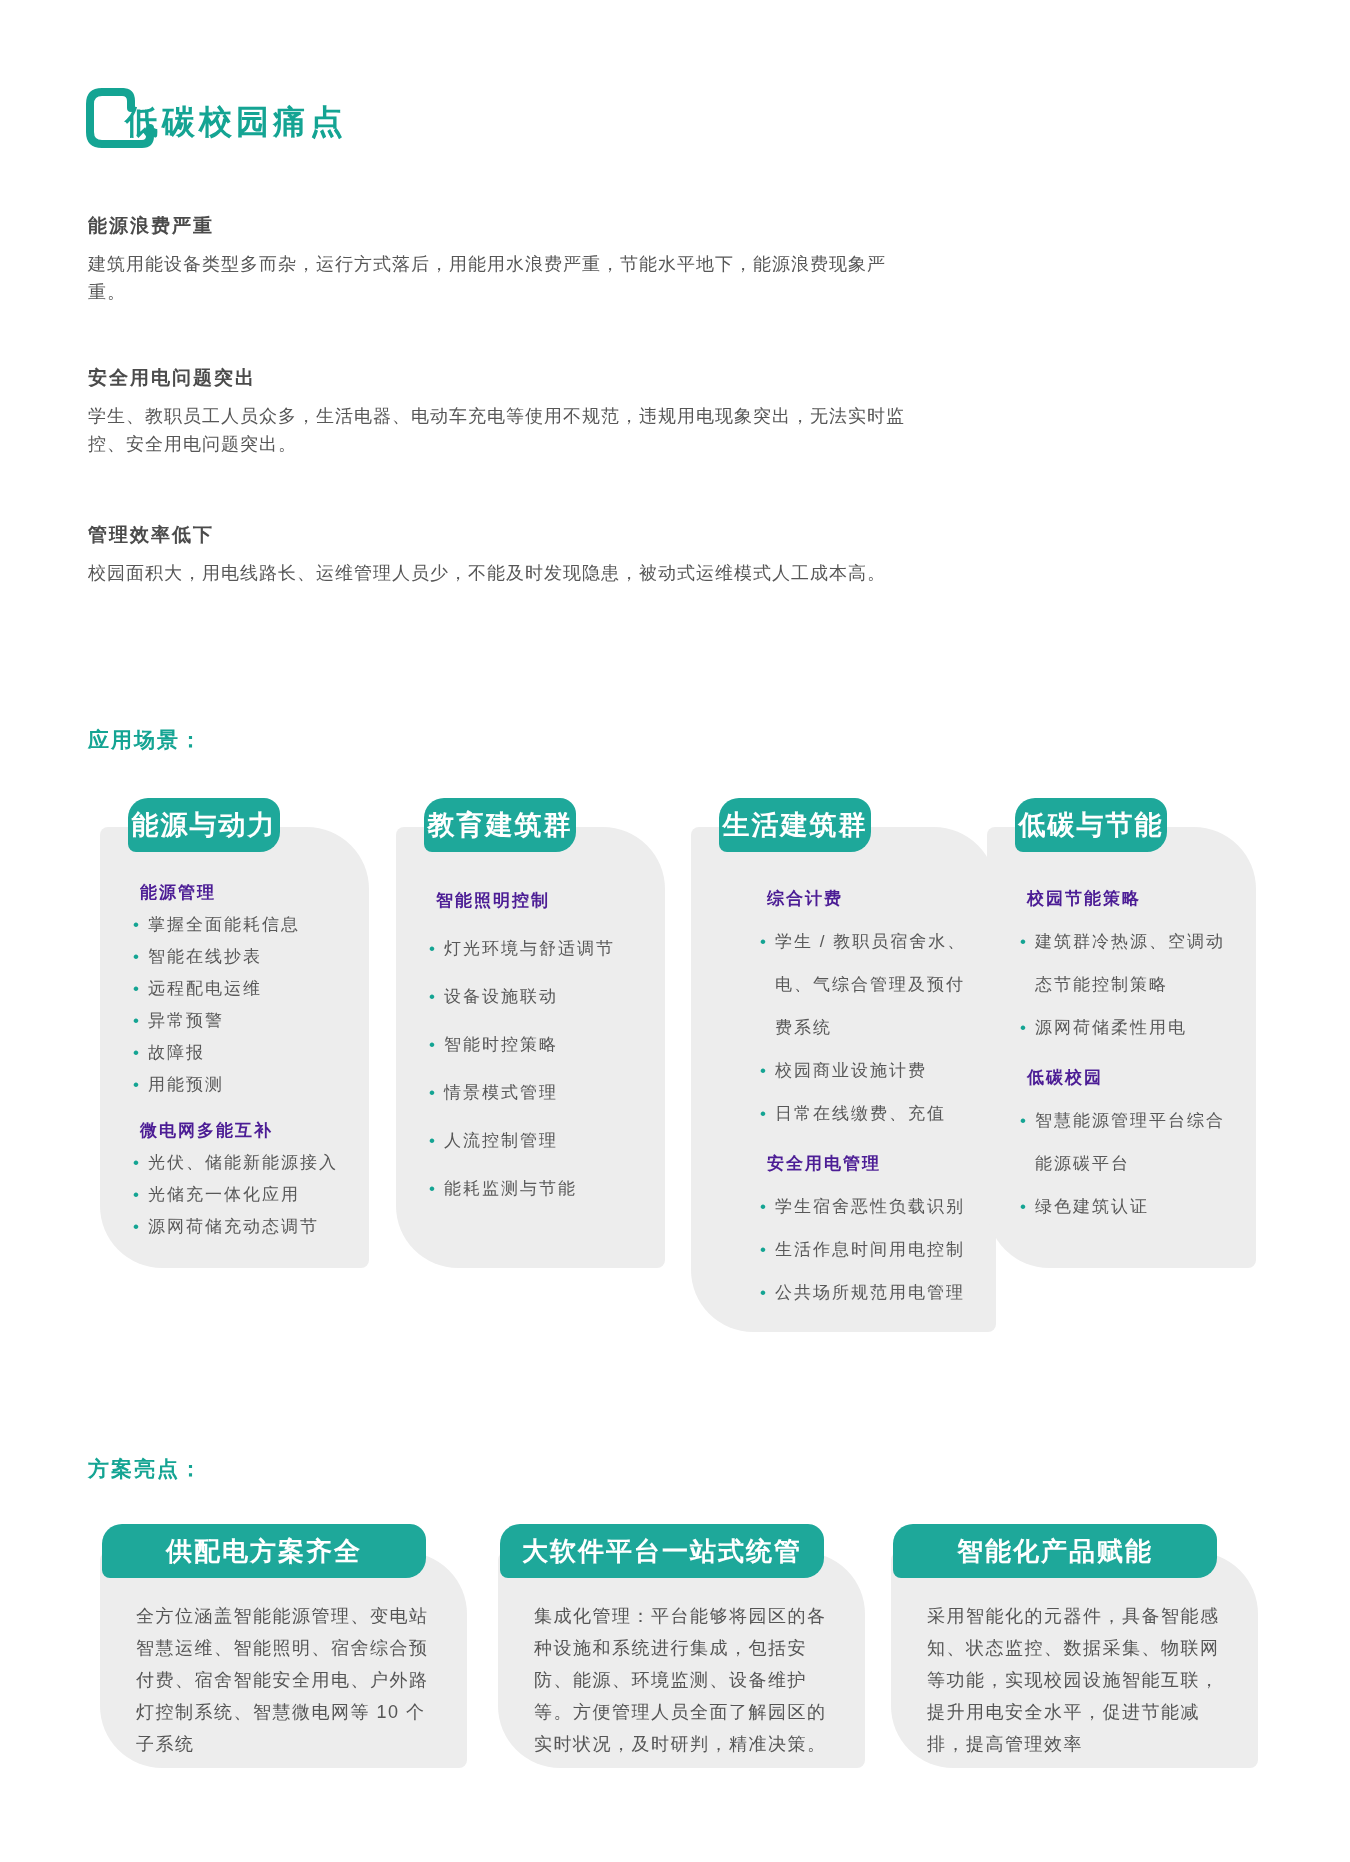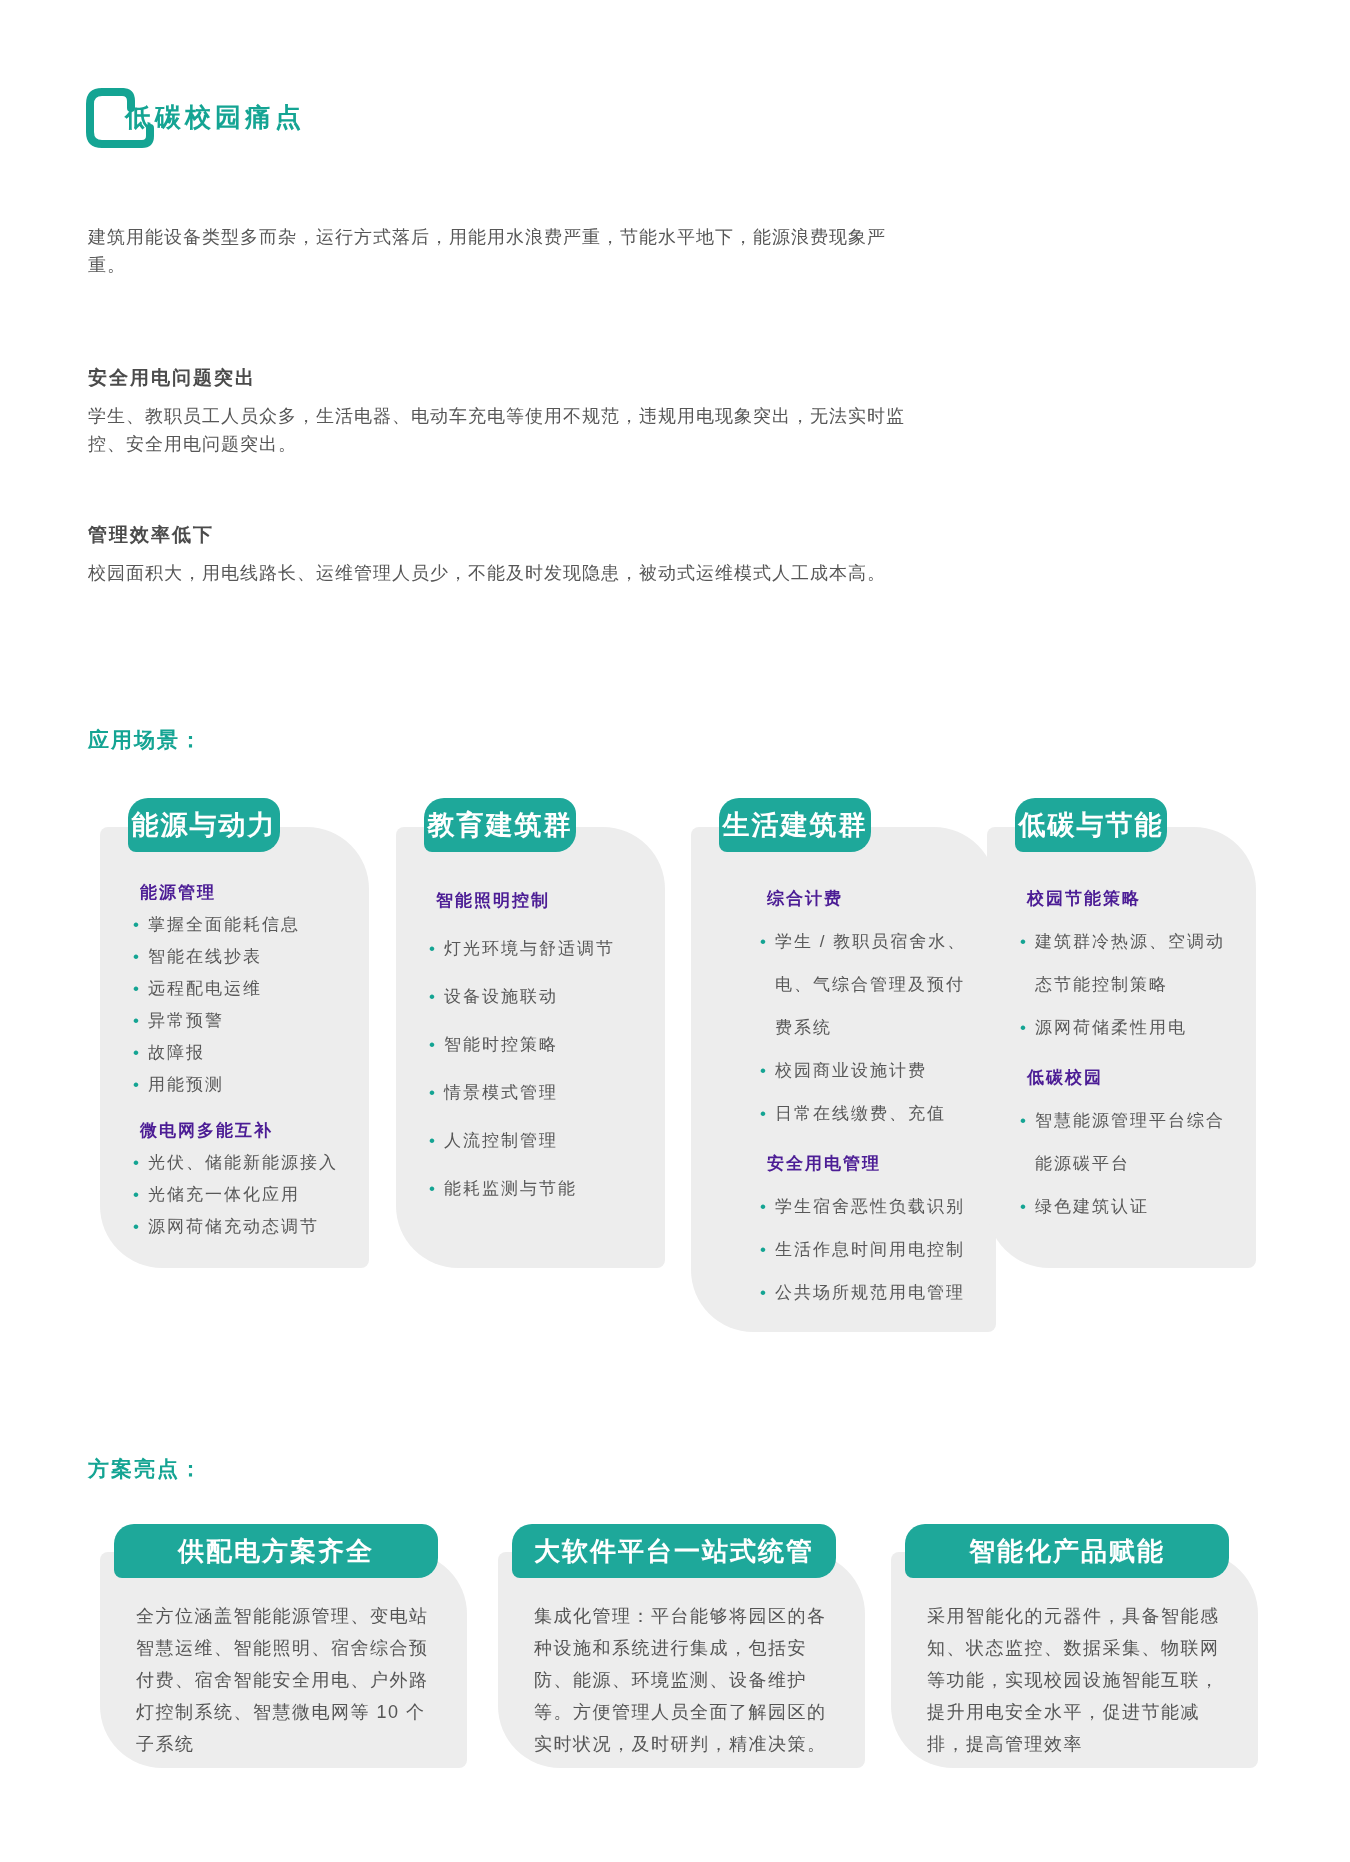--- a/index.html
+++ b/index.html
@@ -2,21 +2,21 @@
 <html><head>
 <meta charset="utf-8">
 <style>
   html,body{margin:0;padding:0;background:#fff;}
   .page{position:relative;width:1350px;height:1862px;background:#ffffff;overflow:hidden;
         font-family:"Liberation Sans","DejaVu Sans",sans-serif;}
 
   
   .hdr-icon{position:absolute;left:84px;top:86px;width:84px;height:72px;}
   .page-title{position:absolute;left:125px;top:100px;margin:0;
-              font-size:26px;font-weight:bold;letter-spacing:4px;color:#14a493;font-family:Liberation Mono, monospace;}
+              font-size:33px;font-weight:bold;letter-spacing:4px;color:#14a493;font-family:Liberation Mono, monospace;}
 
   
   .pain-block{position:absolute;left:88px;width:820px;}
   .pain-block:nth-of-type(1){top:212px;}
   .pain-block:nth-of-type(2){top:364px;}
   .pain-block:nth-of-type(3){top:521px;}
   .pain-block h3{margin:0;font-size:19px;font-weight:bold;letter-spacing:2px;color:#4b4b4b;line-height:27px;}
   .pain-block p{margin:11px 0 0 0;font-size:18px;letter-spacing:1px;color:#575757;line-height:28px;}
 
   
@@ -49,38 +49,39 @@
   .pitch-3 .row{line-height:43px;}
   .pitch-1 .row.sub{margin-top:14px;}
   .pitch-3 .row.sub{margin-top:7px;}
   .card-body .row.sub:first-child{margin-top:0;}
 
   
   .card-h{top:1552px;width:367px;height:216px;}
   .card-h:nth-child(1){left:100px;}
   .card-h:nth-child(2){left:498px;}
   .card-h:nth-child(3){left:891px;}
-  .card-h .pill{left:14px;top:-28px;width:324px;height:54px;line-height:54px;
+  .card-h .pill{left:2px;top:-28px;width:324px;height:54px;line-height:54px;
         font-size:26px;letter-spacing:2px;}
   .card-h .hl-text{margin:0;padding:48px 26px 0 36px;font-size:18px;letter-spacing:1.5px;
         color:#555555;line-height:32px;}
 </style>
 </head>
 <body>
 
 <div class="page">
 
   <svg class="hdr-icon" viewBox="0 0 84 72" fill="none" xmlns="http://www.w3.org/2000/svg">
     <path d="M 38 6 H 18 Q 6 6 6 18 V 46 Q 6 58 18 58 H 58 Q 66 58 66 50 V 42" stroke="#14a493" stroke-width="8" stroke-linecap="round" fill="none"></path>
     <path d="M 38 6 Q 47 6 47 15 V 22" stroke="#14a493" stroke-width="8" stroke-linecap="round" fill="none"></path>
   </svg>
   <h1 class="page-title">低碳校园痛点</h1>
 
   <section id="pain-root">
       <div class="pain-block">
+        <h3>能源浪费严重</h3>
         <p>建筑用能设备类型多而杂，运行方式落后，用能用水浪费严重，节能水平地下，能源浪费现象严重。</p>
       </div>
       <div class="pain-block">
         <h3>安全用电问题突出</h3>
         <p>学生、教职员工人员众多，生活电器、电动车充电等使用不规范，违规用电现象突出，无法实时监控、安全用电问题突出。</p>
       </div>
       <div class="pain-block">
         <h3>管理效率低下</h3>
         <p>校园面积大，用电线路长、运维管理人员少，不能及时发现隐患，被动式运维模式人工成本高。</p>
       </div>

